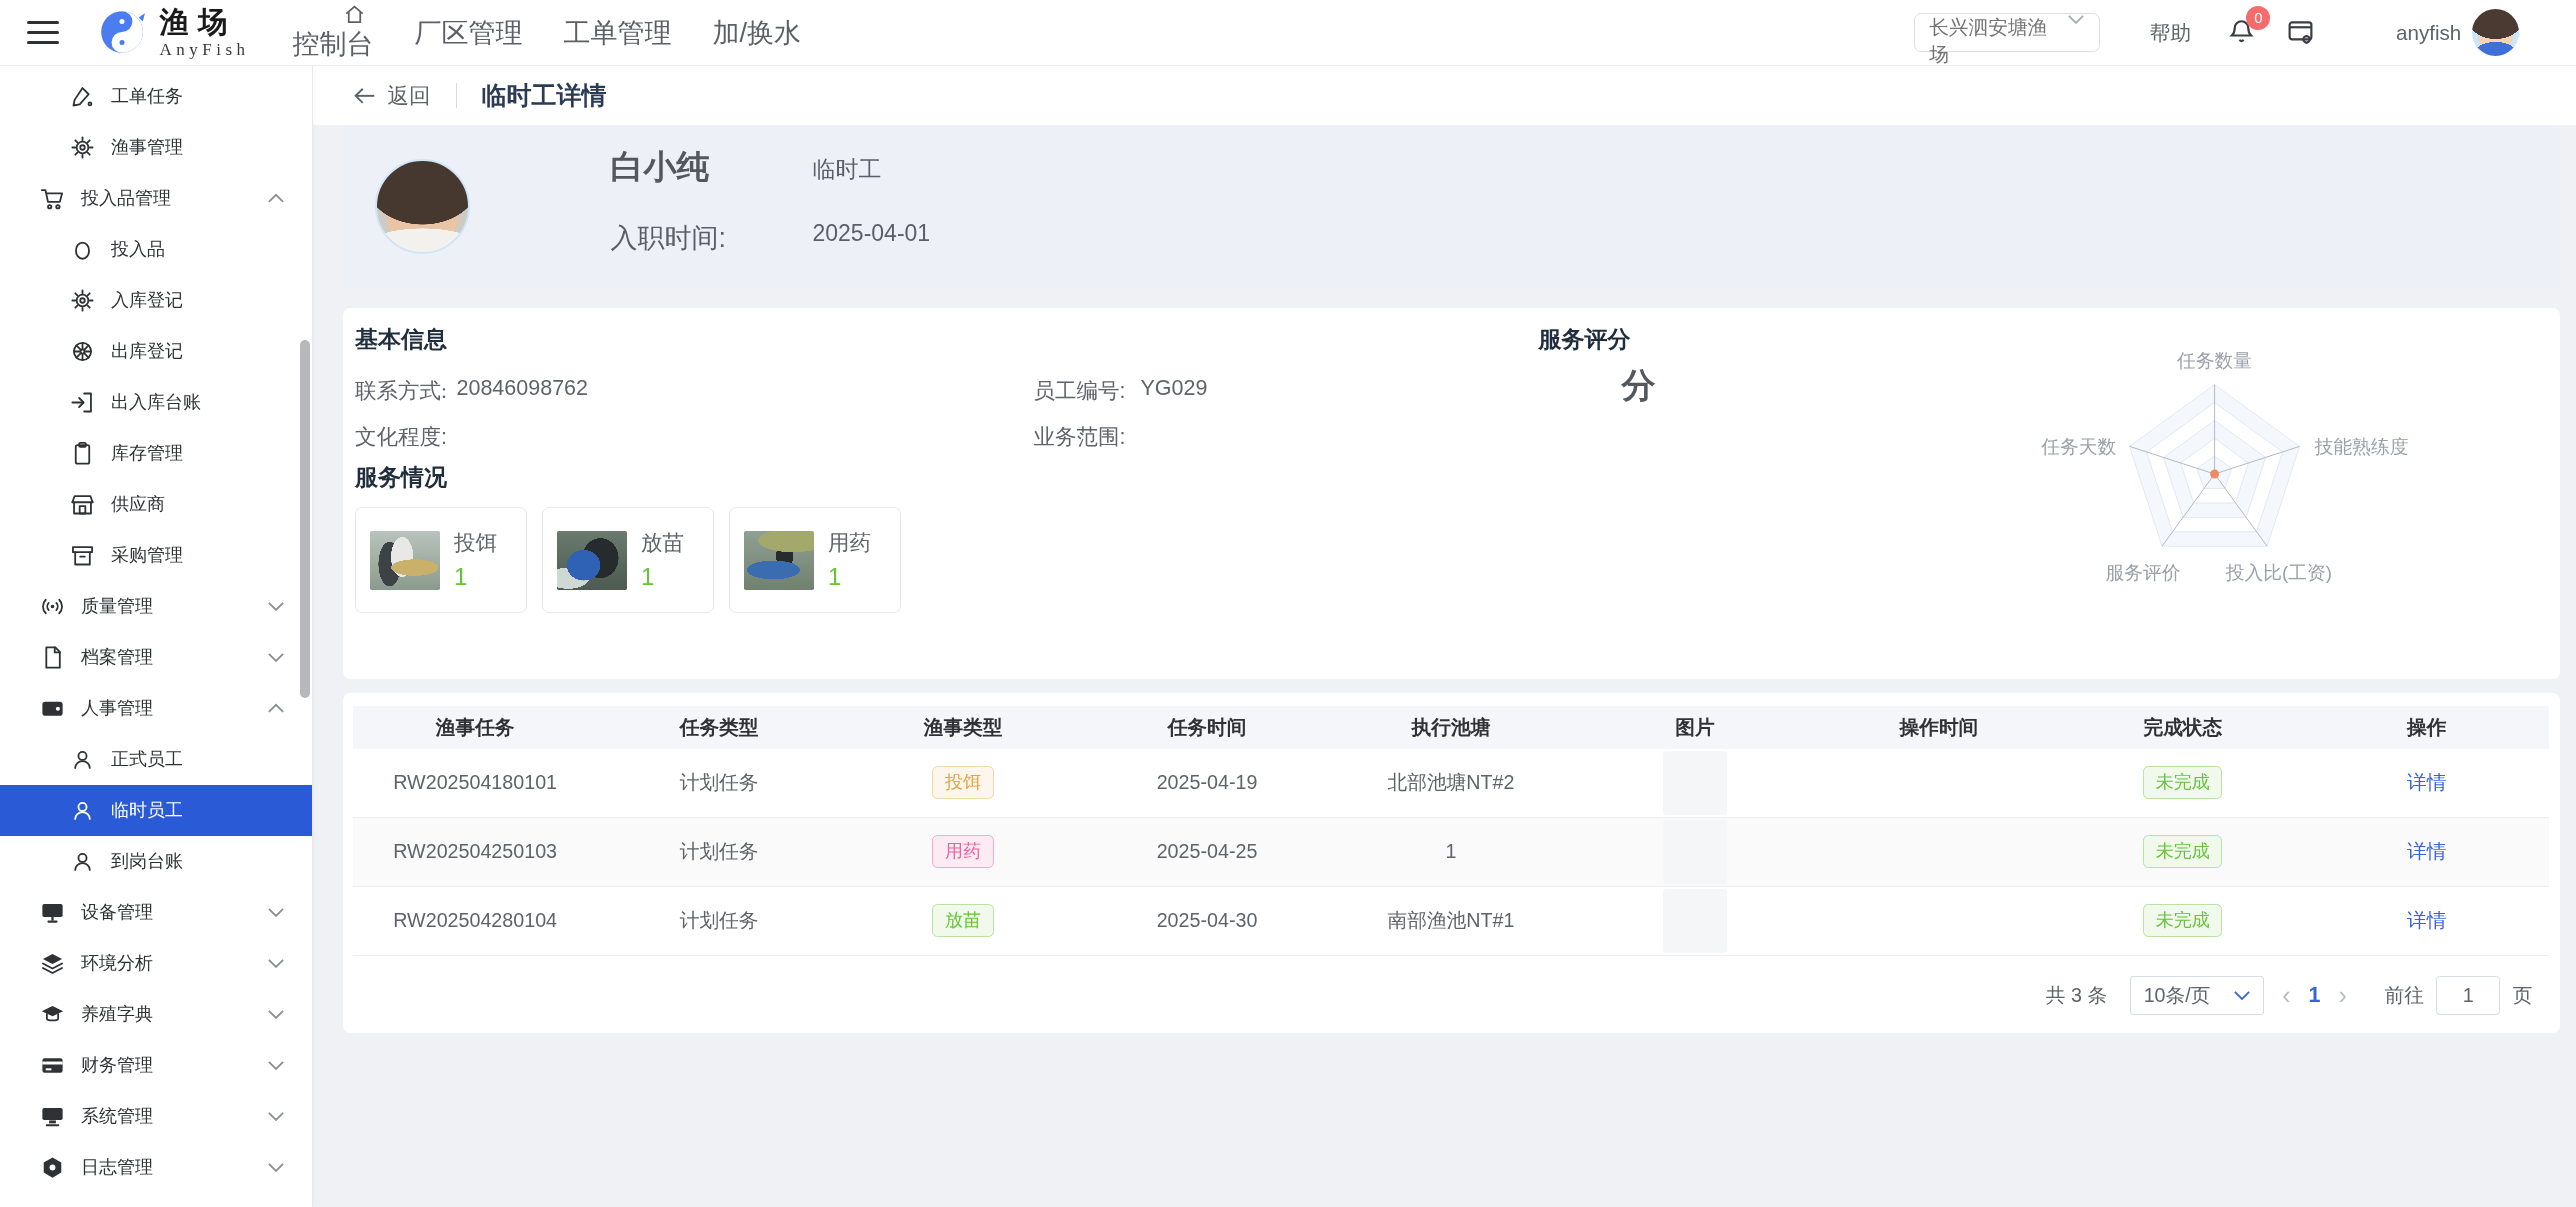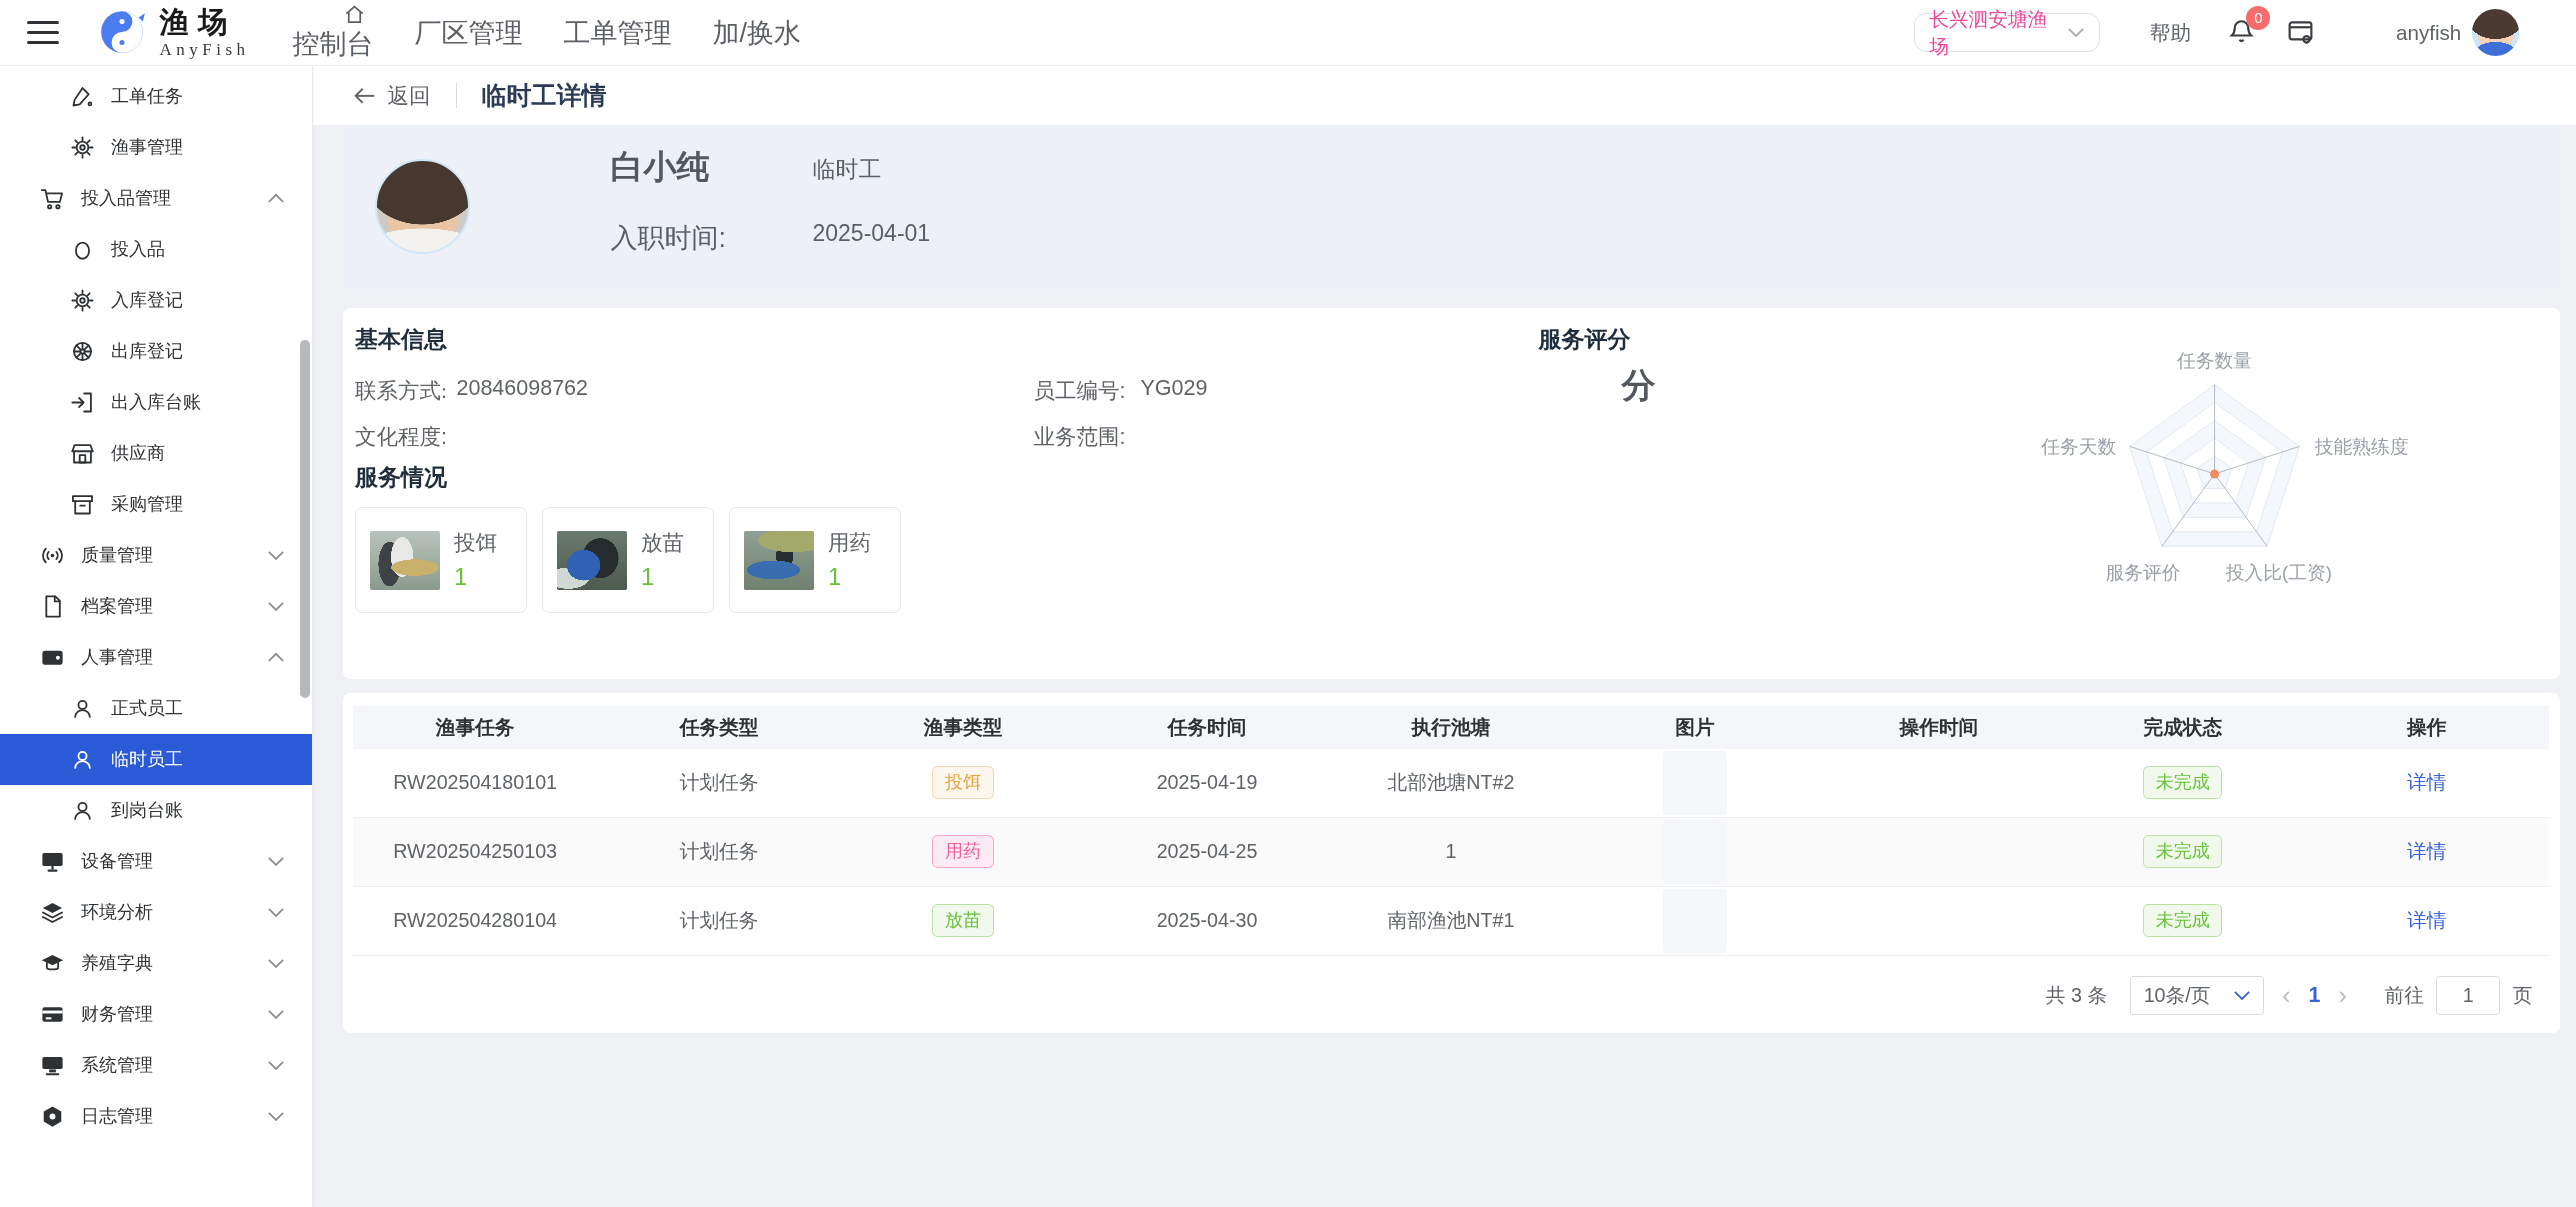--- a/index.html
+++ b/index.html
@@ -13,22 +13,22 @@
   .burger i{display:block;height:3.1px;background:#2e3033;border-radius:1.8px;}
   .logo{display:flex;align-items:center;margin-left:38px;}
   .logo-mark{width:50px;height:50px;}
   .logo-txt{margin-left:12.5px;display:flex;flex-direction:column;line-height:1;}
   .logo-cn{font-family:"DejaVu Serif", serif;font-weight:bold;font-size:29.5px;letter-spacing:9px;color:#1a1a1a;}
   .logo-en{font-family:"Liberation Serif", serif;font-size:17px;letter-spacing:4.5px;color:#3a3a3a;margin-top:5.4px;}
   .nav-menu{display:flex;align-items:center;margin-left:43px;}
   .nav-item{display:flex;align-items:flex-end;font-size:27px;color:#5c5f66;margin-right:41px;cursor:pointer;flex-direction:column;}
   .nav-item svg{width:23px;height:23px;margin-right:7.2px;stroke:#5c5f66;fill:none;stroke-width:1.8;}
   .nav-right{margin-left:auto;display:flex;align-items:center;margin-right:57px;}
-  .farm-select{width:186px;height:39px;border:0.9px solid #dcdfe6;border-radius:12px;display:flex;align-items:center;
-    padding:0 14.3px;font-size:19.7px;color:#ec4899;cursor:pointer;}
+  .farm-select{width:186px;height:39px;border:0.9px solid #dcdfe6;border-radius:7px;display:flex;
+    padding:0 14.3px;font-size:19.7px;color:#737373;cursor:pointer;}
   .farm-select .chev{margin-left:auto;stroke:#a8abb2;}
   .chev{width:18px;height:10.7px;fill:none;stroke-width:2;}
   .help{font-size:20.6px;color:#5f6368;margin-left:50px;cursor:pointer;}
   .bell-wrap{position:relative;margin-left:36px;cursor:pointer;}
   .bell-wrap svg{width:29px;height:29px;stroke:#3a3d42;fill:none;stroke-width:1.8;}
   .badge{position:absolute;top:-10.7px;right:-14.3px;min-width:24px;height:24px;border-radius:12.5px;background:#f56c6c;
     color:#fff;font-size:15px;display:flex;align-items:center;justify-content:center;padding:0 5.4px;}
   .panel-ico{margin-left:30px;cursor:pointer;}
   .panel-ico svg{width:29px;height:29px;stroke:#3a3d42;fill:none;stroke-width:1.8;}
   .uname{font-size:20.6px;color:#5f6368;margin-left:81px;}
@@ -277,20 +277,27 @@
 
   <div class="side-item leaf">
     <svg class="si" viewBox="0 0 24 24">
         <path d="M13.5 4 h6 v16 h-6"></path>
         <line x1="3" y1="12" x2="12.5" y2="12"></line>
         <polyline points="9,8 13,12 9,16"></polyline>
       </svg>
     <span>出入库台账</span>
   </div>
 
+  <div class="side-item leaf">
+    <svg class="si" viewBox="0 0 24 24">
+        <rect x="6" y="4.5" width="12" height="16.5" rx="1.5"></rect>
+        <rect x="9" y="2.5" width="6" height="3.6" rx="1"></rect>
+      </svg>
+    <span>库存管理</span>
+  </div>
 
   <div class="side-item leaf">
     <svg class="si" viewBox="0 0 24 24">
         <path d="M4.5 10.5 V20 h15 V10.5"></path>
         <path d="M3 10 L5 4.5 h14 L21 10"></path>
         <line x1="3" y1="10" x2="21" y2="10"></line>
         <rect x="9.5" y="13.5" width="5" height="6.5"></rect>
       </svg>
     <span>供应商</span>
   </div>

